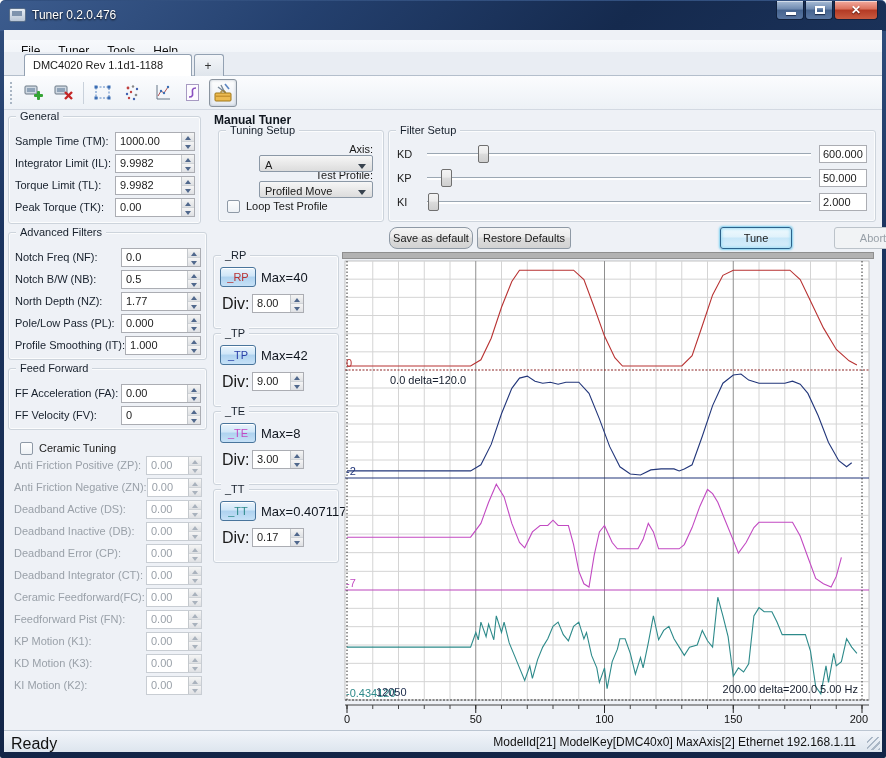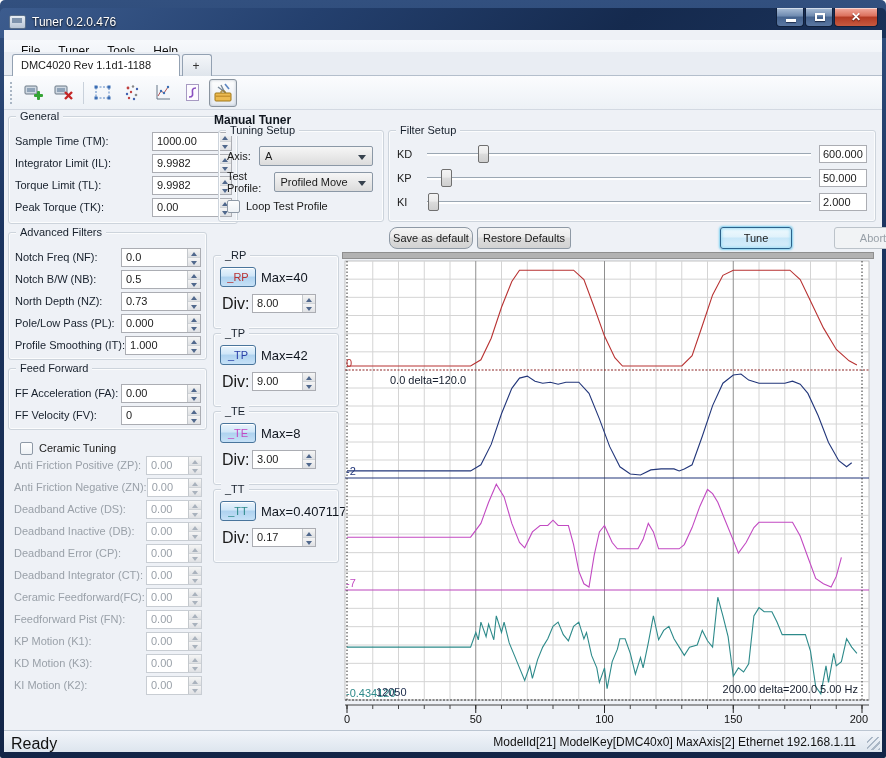--- a/index.html
+++ b/index.html
@@ -1,21 +1,21 @@
 <!DOCTYPE html>
 <html><head>
 <meta charset="utf-8">
 <style>
   * { box-sizing: border-box; margin: 0; padding: 0; }
   html,body { width:886px; height:758px; overflow:hidden; font-family:"Liberation Sans",sans-serif; font-size:11px; color:#1a1a1a; }
 
   .win { position:relative; width:886px; height:758px; background:linear-gradient(180deg,#32507f 0%,#1c3560 30%,#122547 100%); border-radius:5px 5px 2px 2px; }
 
   
-  .titlebar { position:absolute; left:0; top:8px; width:100%; height:30px;
+  .titlebar { position:absolute; left:0; top:1px; width:100%; height:30px;
     background:linear-gradient(135deg,#3c5c8e 0%,#24406e 35%,#152a4e 70%,#1a3158 100%);
     border-radius:5px 5px 0 0; }
   .app-icon { position:absolute; left:9px; top:7px; width:17px; height:14px;
     background:linear-gradient(#e8eef5,#b9c6d6); border:1px solid #5a6f8a; border-radius:2px; }
   .app-icon::after { content:""; position:absolute; left:2px; top:2px; width:10px; height:5px; background:#7e93ad; }
   .title-text { position:absolute; left:32px; top:7px; color:#fff; font-size:12px; text-shadow:0 1px 2px #000; }
   .caption-btns { position:absolute; right:8px; top:0; display:flex; }
   .cap { height:19px; border:1px solid #10203c; border-top:none; border-radius:0 0 4px 4px;
     background:linear-gradient(#a9bdd6 0%,#6e8ab0 45%,#45638e 50%,#5a77a2 100%);
     position:relative; margin-left:1px; box-shadow:inset 0 1px 0 rgba(255,255,255,.5); }
@@ -26,21 +26,21 @@
   .glyph-close { position:absolute; width:100%; text-align:center; top:2px; color:#fff; font-size:12px; font-weight:bold; text-shadow:0 1px 1px #501008; }
 
   .body { position:absolute; left:4px; top:30px; right:4px; bottom:6px; background:#eef1f6; }
 
   
   .menubar { position:absolute; left:0; top:10px; width:100%; height:22px; background:linear-gradient(#f7f9fc,#eef2f7); display:flex; align-items:center; padding-left:8px; border-bottom:1px solid #e3e8ef; }
   .menu-item { padding:3px 9px; font-size:12px; color:#111; }
   .menu-item u { text-decoration:underline; }
 
   
-  .tabbar { position:absolute; left:0; top:22px; width:100%; height:24px; background:#e9edf3; border-bottom:1px solid #b4bfcc; display:flex; align-items:flex-end; padding-left:8px; }
+  .tabbar { position:absolute; left:0; top:22px; width:100%; height:24px; background:#e9edf3; border-bottom:1px solid #b4bfcc; display:flex; align-items:flex-end; padding-left:20px; }
   .tab { height:22px; border:1px solid #93a1b2; border-bottom:none; border-radius:3px 3px 0 0; background:#fff; padding:4px 10px 0 8px; font-size:11px; min-width:168px; margin-bottom:-1px; }
   .tab.addtab { min-width:30px; width:30px; text-align:center; background:linear-gradient(#f4f6f9,#dfe5ec); margin-left:2px; font-size:12px; color:#333; }
 
   
   .toolbar { position:absolute; left:0; top:46px; width:100%; height:34px; background:linear-gradient(#fbfcfe,#edf1f6); border-bottom:1px solid #d3d9e2; display:flex; align-items:center; padding-left:4px; }
   .tgrip { width:4px; height:22px; border-left:2px dotted #aab6c4; margin:0 5px 0 2px; }
   .tbtn { width:28px; height:28px; display:flex; align-items:center; justify-content:center; margin:0 1px; border:1px solid transparent; border-radius:3px; }
   .tbtn.active { border-color:#8a949f; background:linear-gradient(#fefefe,#e6ebf2); box-shadow:inset 0 0 3px rgba(120,140,160,.5); }
   .tsep { width:1px; height:22px; background:#c9d1db; margin:0 4px; }
 
@@ -62,21 +62,21 @@
   .dis .flabel { color:#9aa1a9; }
   .dis .numbox { border-color:#c8cdd3; width:56px; }
   .dis .numval { color:#9aa1a9; }
   .dis .spin-b.up::after { border-bottom-color:#a9b2bd; }
   .dis .spin-b.down::after { border-top-color:#a9b2bd; }
 
   .cb { width:13px; height:13px; border:1px solid #8e99a6; border-radius:2px; background:linear-gradient(#fdfdfd,#edf1f5); display:inline-block; flex:none; }
 
   .mt-title { position:absolute; left:210px; top:3px; font-size:12px; font-weight:bold; color:#10161f; }
 
-  .ts-row { display:flex; align-items:center; height:26px; padding:0 10px 0 8px; }
+  .ts-row { display:flex; align-items:flex-end; height:26px; padding:0 10px 0 8px;flex-direction:column; }
   .ts-label { font-size:11px; }
   .combo { margin-left:auto; width:114px; height:20px; border:1px solid #8b98a6; border-radius:2px; background:linear-gradient(#f6f6f6,#dcdcdc); font-size:11px; padding:3px 18px 0 5px; position:relative; white-space:nowrap; }
   .combo::after { content:""; position:absolute; right:6px; top:8px; border-left:4px solid transparent; border-right:4px solid transparent; border-top:5px solid #37424e; }
   .cb-row { display:flex; align-items:center; gap:6px; height:22px; padding-left:8px; }
 
   .sl-row { display:flex; align-items:center; height:24px; padding:0 8px; }
   .sl-label { width:22px; font-size:11px; }
   .sl-track { flex:1; position:relative; height:20px; margin:0 8px; }
   .sl-track::before { content:""; position:absolute; left:0; right:0; top:9px; height:2px; background:#fff; border-top:1px solid #9ba7b3; }
   .sl-thumb { position:absolute; top:1px; width:11px; height:18px; border:1px solid #707070; border-radius:2px; background:linear-gradient(#f4f4f4,#ebebeb 45%,#dcdcdc 50%,#cfcfcf); }
@@ -85,21 +85,21 @@
   .btn { position:absolute; height:22px; border:1px solid #8e99a5; border-radius:3px; background:linear-gradient(#f5f5f5,#ebebeb 45%,#dddddd 50%,#d2d2d2); font-size:11px; text-align:center; padding-top:4px; color:#1a1a1a; }
   .btn.default { border-color:#2c628b; box-shadow:0 0 2px 1px #7fd0f0, inset 0 0 3px 1px #9fdef5; background:linear-gradient(#f0fafe,#e0f2fb 45%,#c8e7f8 50%,#d8eefb); }
   .btn.disabled { color:#98a0a8; background:#f1f3f5; border-color:#bcc3ca;margin-left:36px; }
 
   .chan-group { position:absolute; left:209px; width:126px; height:74px; border:1px solid #cdd4dc; border-radius:3px; box-shadow:inset 0 0 0 1px #fbfcfd; }
   .chan-row1 { display:flex; align-items:center; gap:5px; padding:11px 4px 0 6px; }
   .chan-btn { width:36px; height:20px; flex:none; border:1px solid #49759c; border-radius:3px; background:linear-gradient(180deg,#eaf4fc 0%,#cfe6f8 45%,#aed2ef 50%,#c6e1f7 100%); box-shadow:inset 0 1px 0 #fff; font-size:11px; text-align:center; padding-top:3px; }
   .chan-max { font-size:13px; color:#10161f; white-space:nowrap; }
   .chan-row2 { display:flex; align-items:center; padding:7px 6px 0 8px; }
   .chan-divlabel { width:30px; font-size:16px; }
-  .chan-row2 .numbox { width:64px; }
+  .chan-row2 .numbox { width:52px; }
 
   .chart { position:absolute; left:338px; top:142px; width:532px; height:474px; }
 
   
   .statusbar { position:absolute; left:0; bottom:0; width:100%; height:22px; background:linear-gradient(#f2f5fa,#dde5ee); border-top:1px solid #bcc6d2; }
   .status-left { position:absolute; left:7px; top:4px; font-size:16px; color:#111; }
   .status-right { position:absolute; right:26px; top:4px; font-size:12px; color:#111; }
   .grip { position:absolute; right:2px; bottom:2px; width:13px; height:13px;
     background:repeating-linear-gradient(135deg, transparent 0 3px, #aab7c6 3px 4.5px); }
 </style>
@@ -198,21 +198,21 @@
             <path d="M13 2 L17 7" stroke="#5b86c2" stroke-width="1.6"></path>
             <rect x="3" y="11" width="16" height="8" rx="1" fill="#ecba50" stroke="#a07818"></rect>
             <rect x="3" y="13.5" width="16" height="1.5" fill="#c89430"></rect>
             <path d="M9 11 v-2 h4 v2" stroke="#a07818" fill="none"></path>
           </svg>
       </div>
     </div>
 
     <div class="main">
 
-      <div class="group" style="left:4px;top:6px;width:230px;height:108px;">
+      <div class="group" style="left:4px;top:6px;width:193px;height:108px;">
         <div class="gtitle">General</div>
         <div style="padding-top:13px;">
           <div class="frow">
             <span class="flabel">Sample Time (TM):</span>
             <span class="numbox">
                 <span class="numval">1000.00</span>
                 <span class="spin">
                   <span class="spin-b up"></span>
                   <span class="spin-b down"></span>
                 </span>
@@ -270,21 +270,21 @@
                 <span class="numval">0.5</span>
                 <span class="spin">
                   <span class="spin-b up"></span>
                   <span class="spin-b down"></span>
                 </span>
               </span>
           </div>
           <div class="frow">
             <span class="flabel">North Depth (NZ):</span>
             <span class="numbox">
-                <span class="numval">0.73</span>
+                <span class="numval">1.77</span>
                 <span class="spin">
                   <span class="spin-b up"></span>
                   <span class="spin-b down"></span>
                 </span>
               </span>
           </div>
           <div class="frow">
             <span class="flabel">Pole/Low Pass (PL):</span>
             <span class="numbox">
                 <span class="numval">0.000</span>

